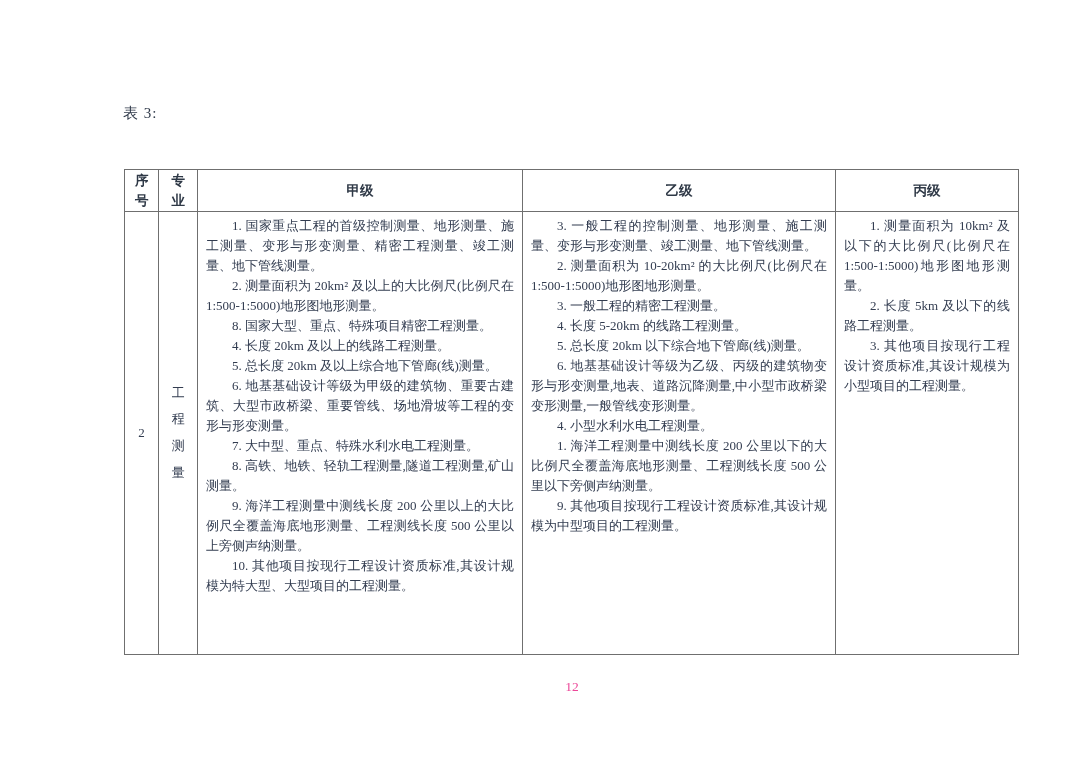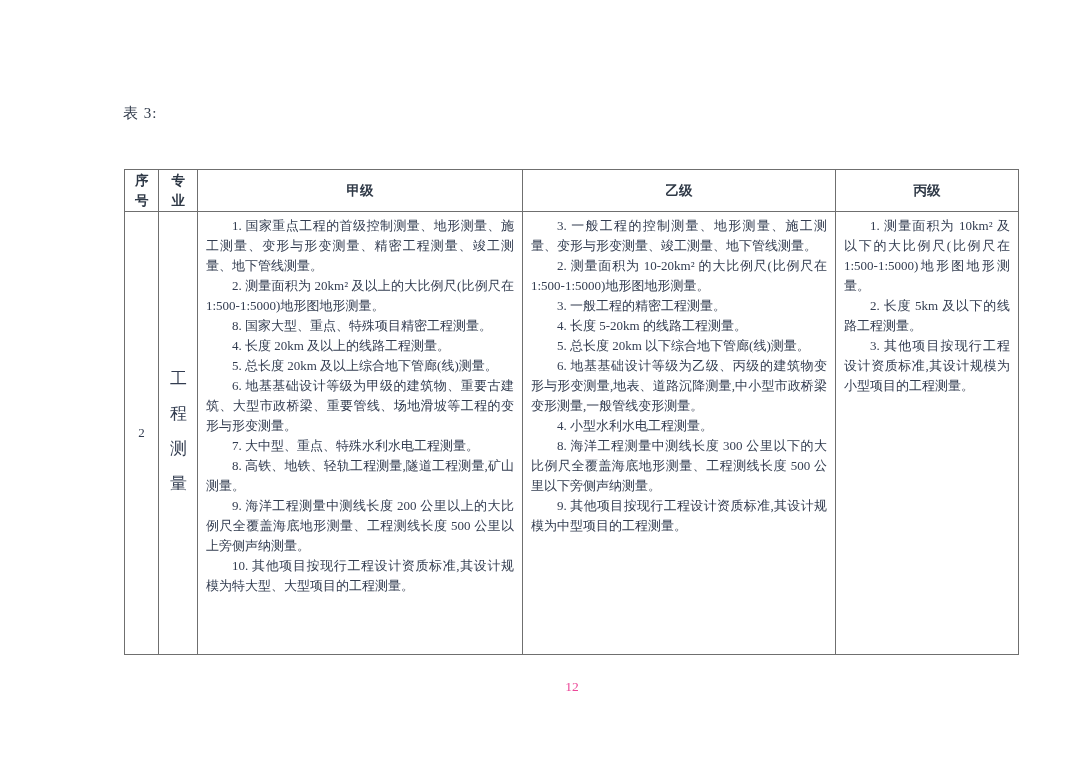--- a/index.html
+++ b/index.html
@@ -71,22 +71,21 @@
   }
   td.seq-cell {
     height: 440px;
     text-align: center;
     vertical-align: middle;
     font-size: 13px;
   }
   td.spec-cell {
     text-align: center;
     vertical-align: middle;
-    font-size: 17px;
-    font-family: Liberation Mono, monospace;
+    font-size: 13px;
   }
   td.spec-cell .vstack { line-height: 2.05; }
   td.grade-cell {
     vertical-align: top;
     padding: 4px 8px 6px 8px;
     font-size: 13px;
     line-height: 20px;
   }
   .grade-cell p.item {
     margin: 0;
@@ -153,21 +152,21 @@
           </td>
         <td class="grade-cell">
 
         <p class="item">3. 一般工程的控制测量、地形测量、施工测量、变形与形变测量、竣工测量、地下管线测量。</p>
             <p class="item">2. 测量面积为 10-20km² 的大比例尺(比例尺在 1:500-1:5000)地形图地形测量。</p>
             <p class="item">3. 一般工程的精密工程测量。</p>
             <p class="item">4. 长度 5-20km 的线路工程测量。</p>
             <p class="item">5. 总长度 20km 以下综合地下管廊(线)测量。</p>
             <p class="item">6. 地基基础设计等级为乙级、丙级的建筑物变形与形变测量,地表、道路沉降测量,中小型市政桥梁变形测量,一般管线变形测量。</p>
             <p class="item">4. 小型水利水电工程测量。</p>
-            <p class="item">8. 海洋工程测量中测线长度 300 公里以下的大比例尺全覆盖海底地形测量、工程测线长度 500 公里以下旁侧声纳测量。</p>
+            <p class="item">1. 海洋工程测量中测线长度 200 公里以下的大比例尺全覆盖海底地形测量、工程测线长度 500 公里以下旁侧声纳测量。</p>
             <p class="item">9. 其他项目按现行工程设计资质标准,其设计规模为中型项目的工程测量。</p>
           </td>
         <td class="grade-cell">
 
         <p class="item">1. 测量面积为 10km² 及以下的大比例尺(比例尺在 1:500-1:5000)地形图地形测量。</p>
             <p class="item">2. 长度 5km 及以下的线路工程测量。</p>
             <p class="item">3. 其他项目按现行工程设计资质标准,其设计规模为小型项目的工程测量。</p>
           </td>
       </tr>
     </tbody>

